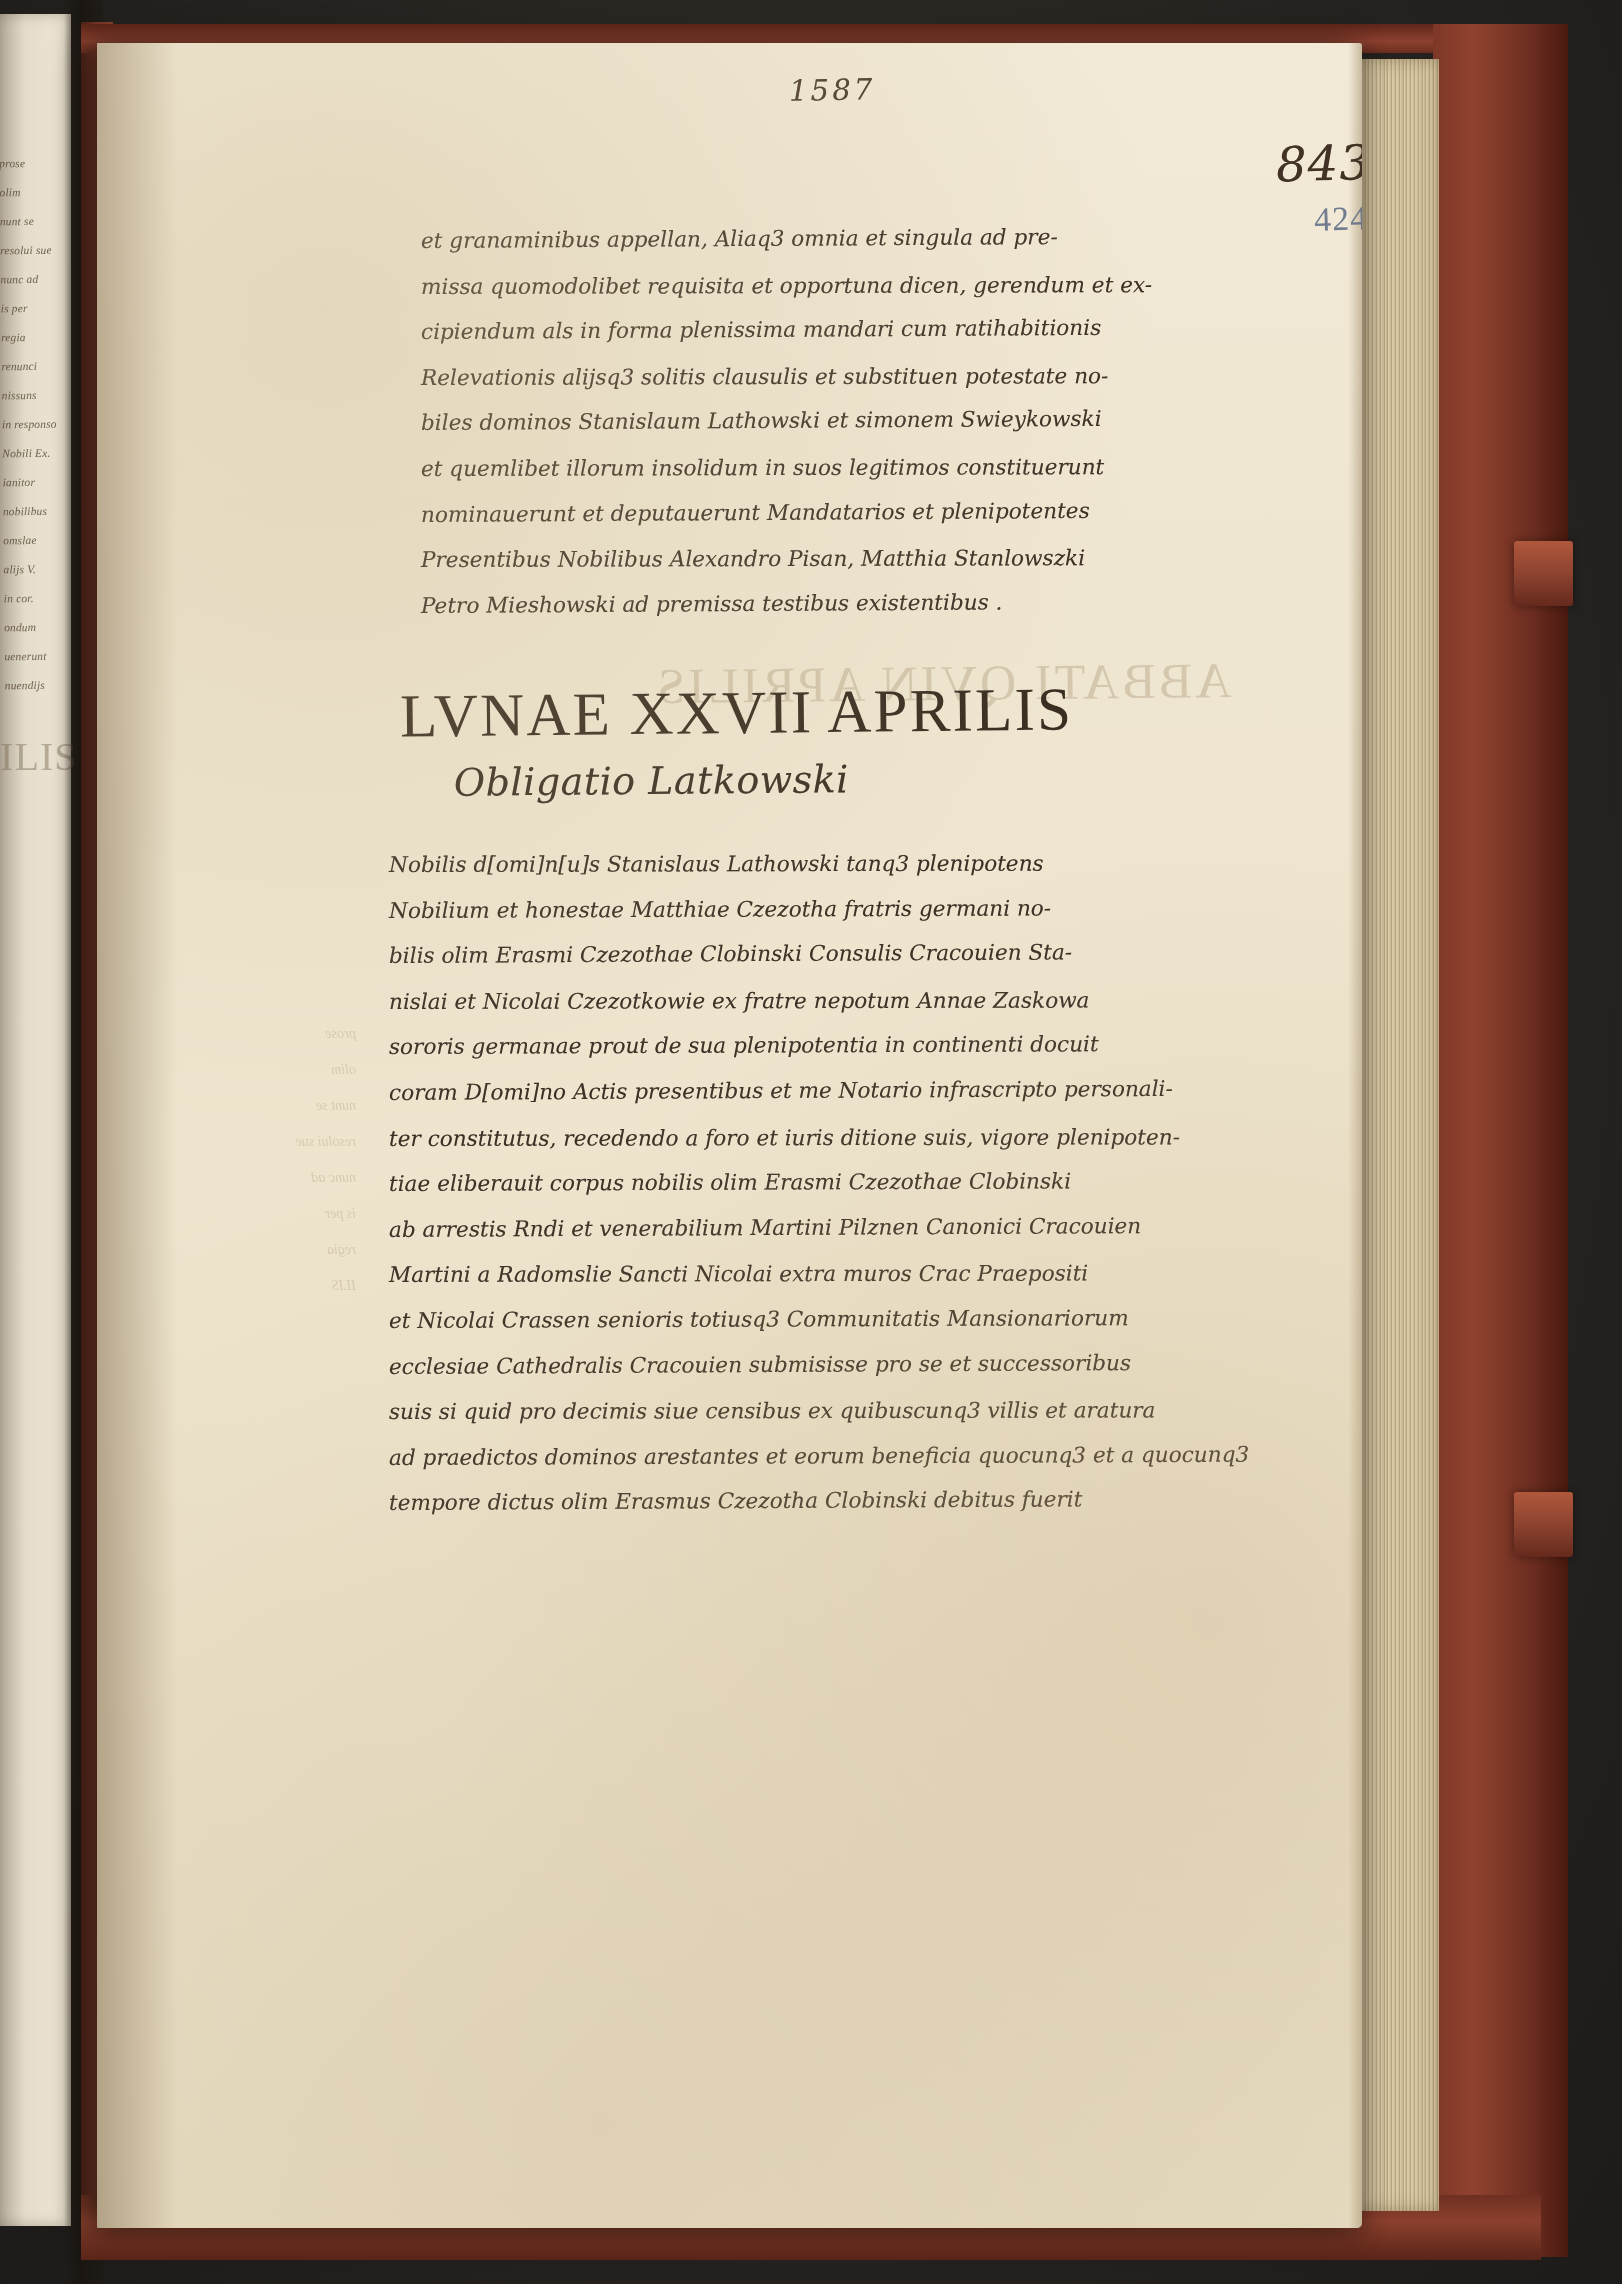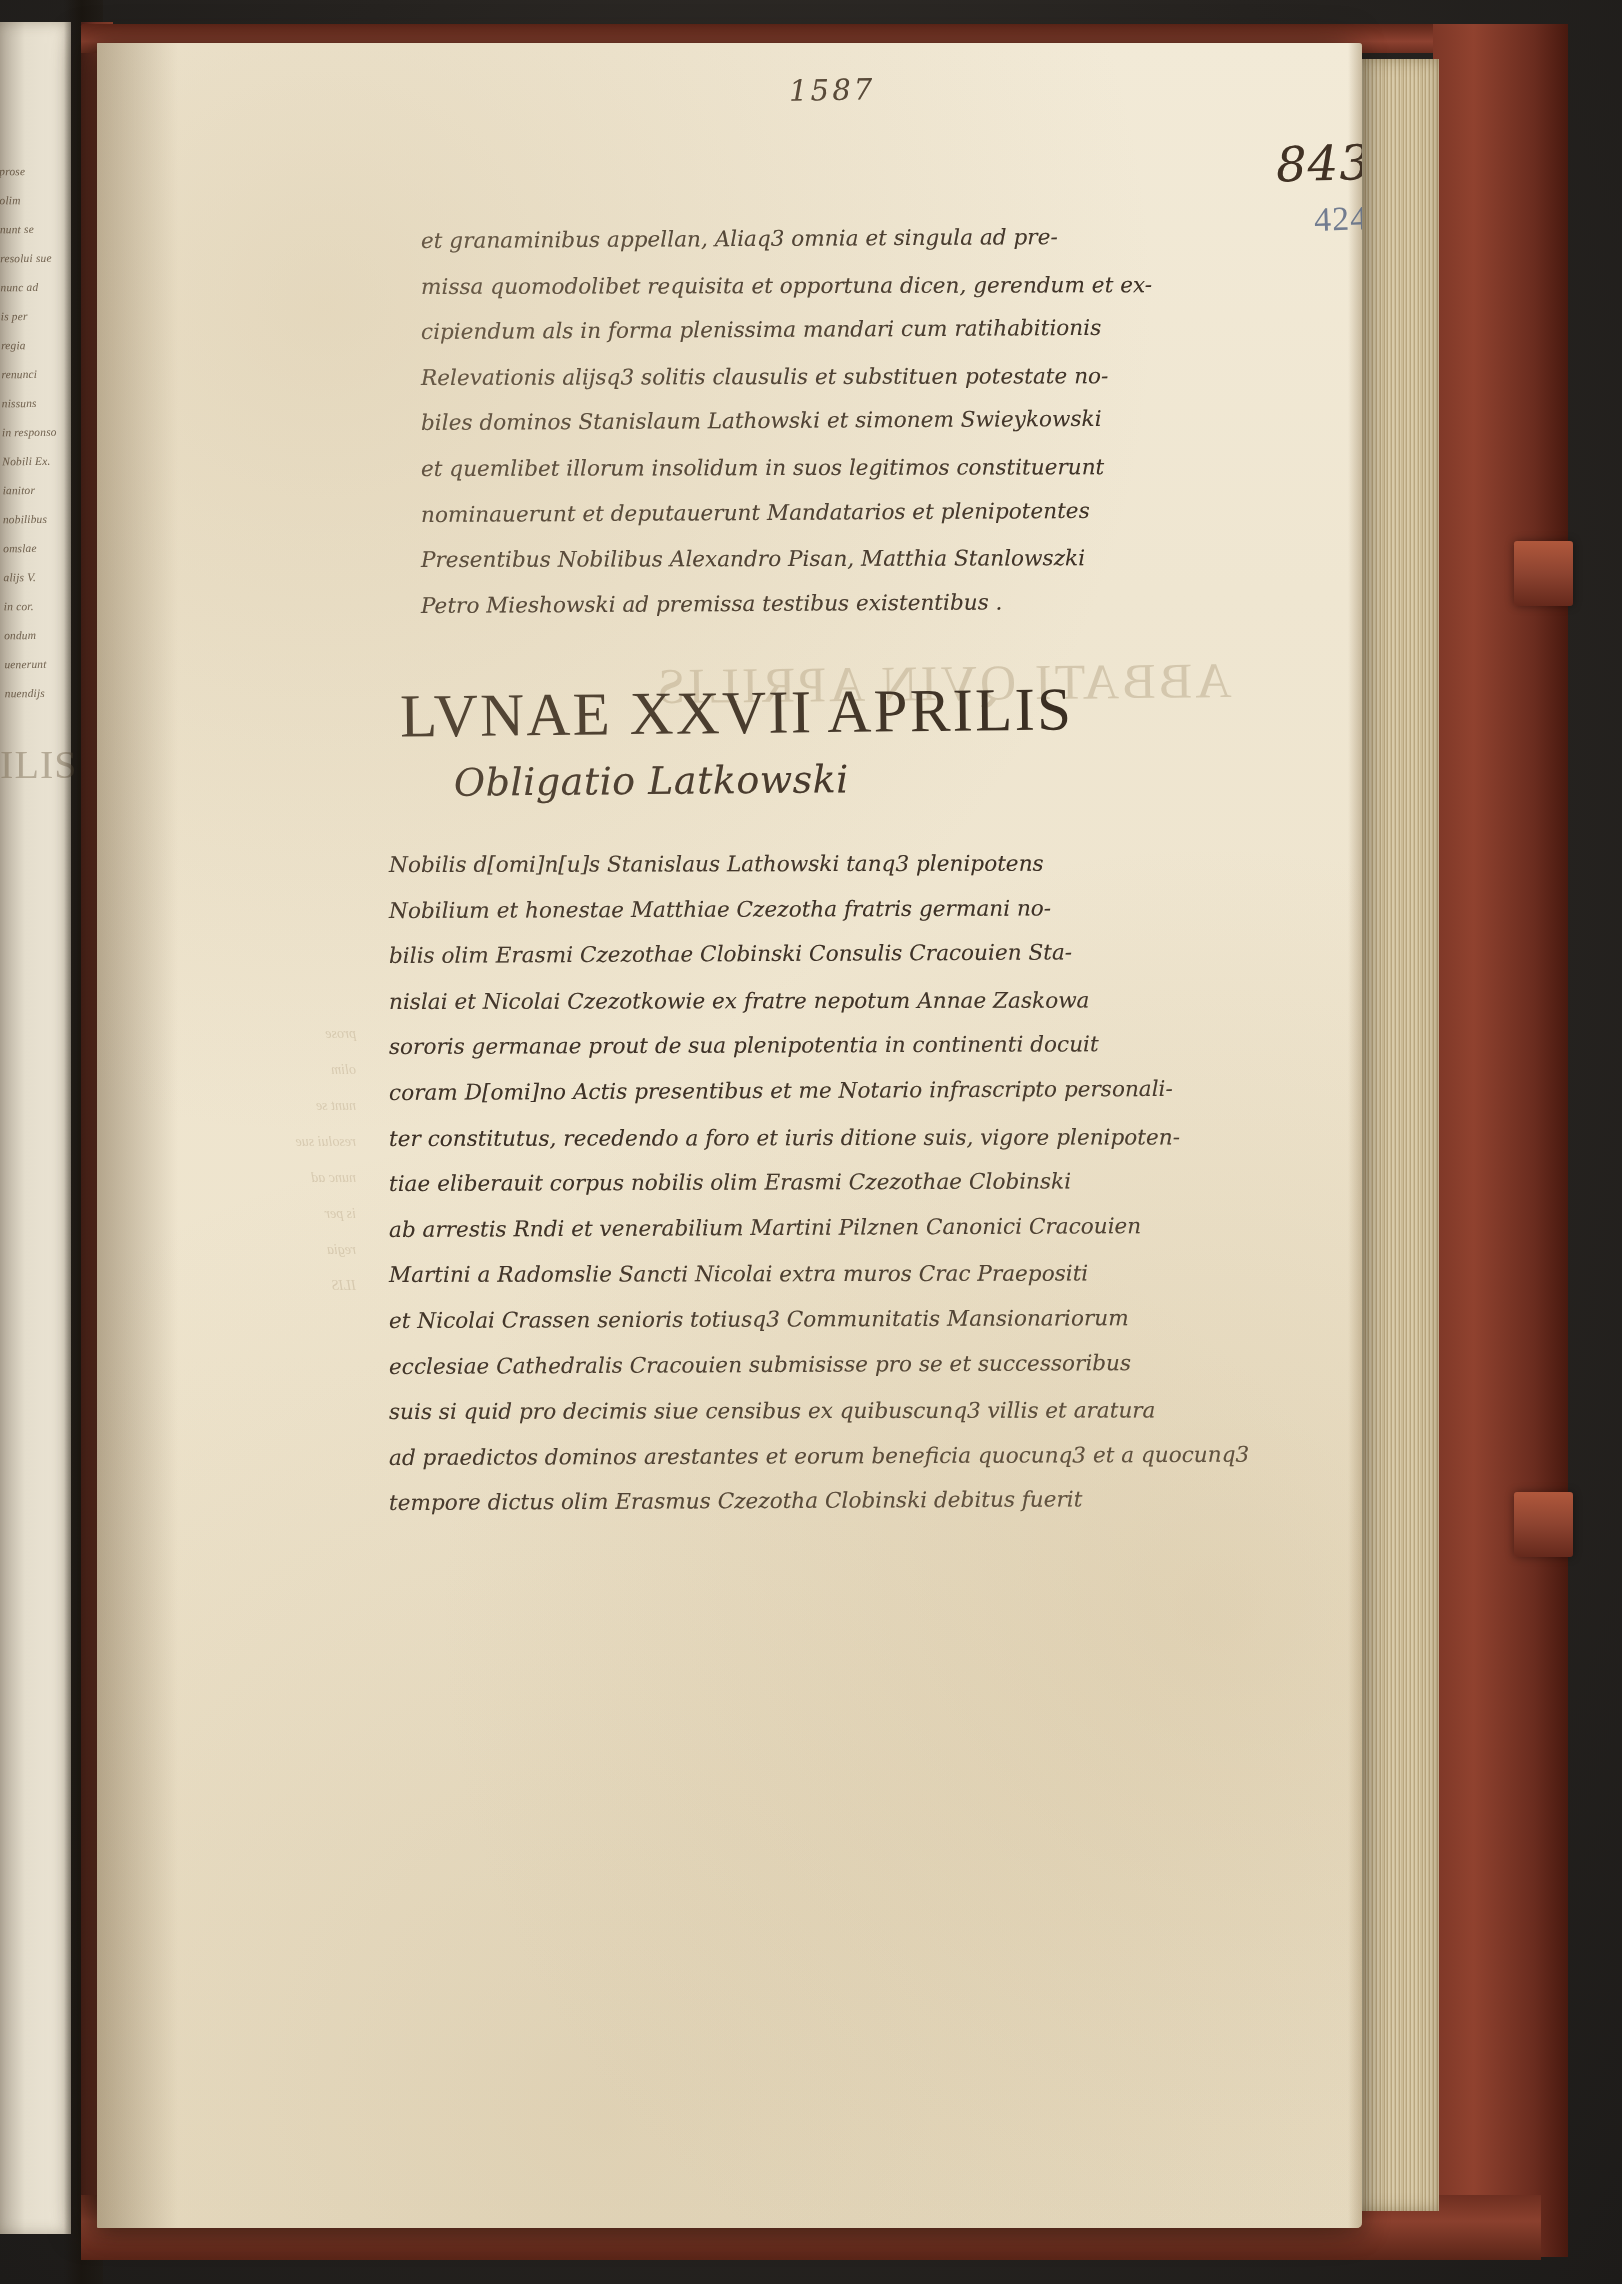--- a/index.html
+++ b/index.html
@@ -21,21 +21,21 @@
     height: 2284px;
     background:
       radial-gradient(ellipse at 50% 40%, #3a3631 0%, #262320 60%, #1d1b19 100%);
     overflow: hidden;
   }
 
   
   .left-page {
     position: absolute;
     left: 0;
-    top: 22px;
+    top: 14px;
     width: 71px;
     height: 2212px;
     background: linear-gradient(90deg, #b3aa9a 0%, #e4ddcc 35%, #efe8d8 100%);
     box-shadow: inset -4.3px 0 14px rgba(80,66,46,0.35);
   }
   .left-page-text {
     position: absolute;
     left: 2.2px;
     top: 135px;
     width: 64px;

